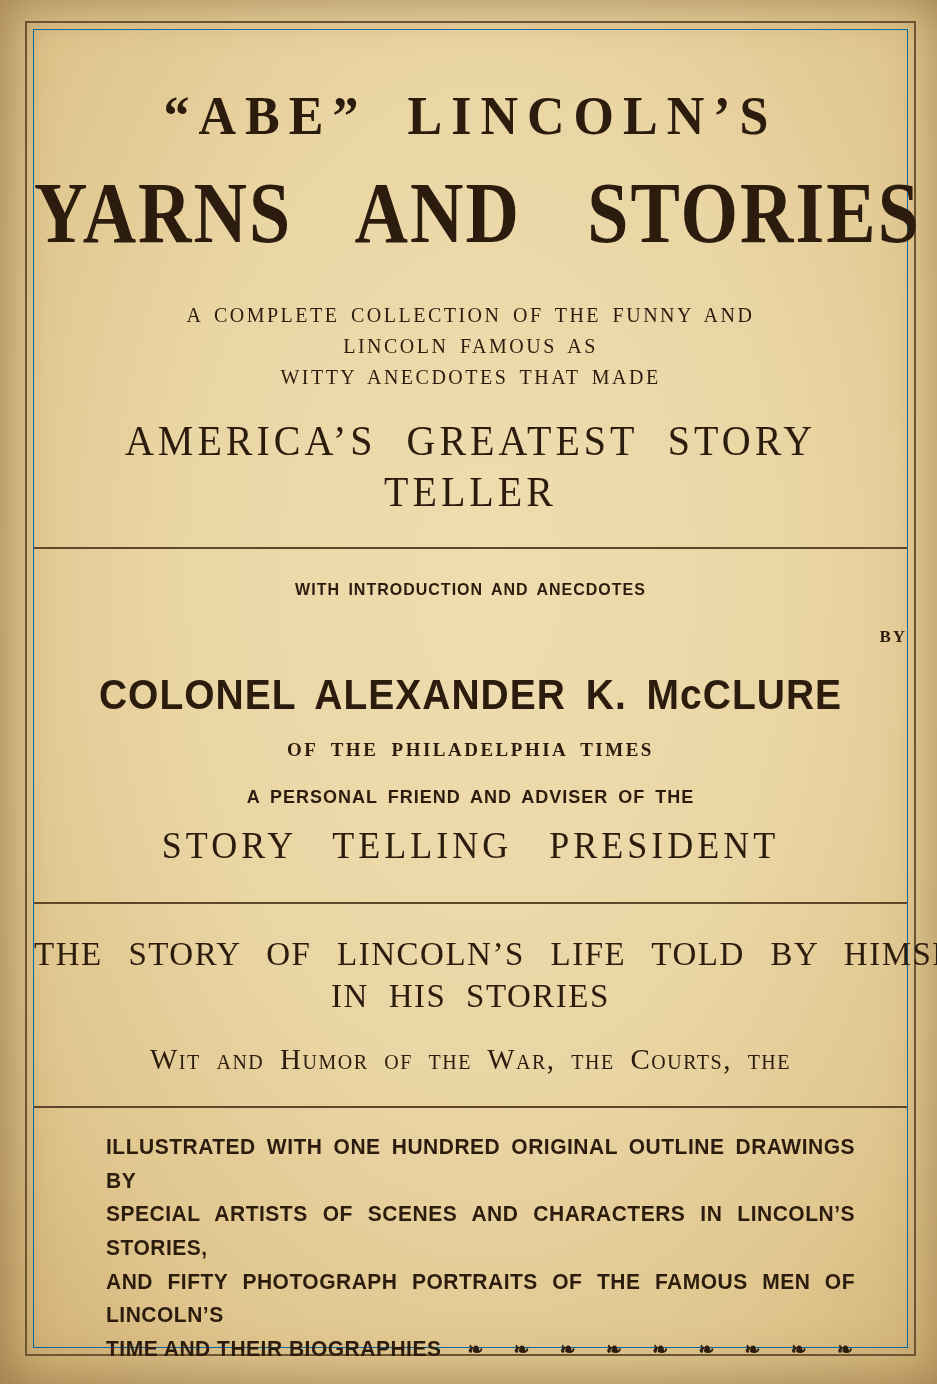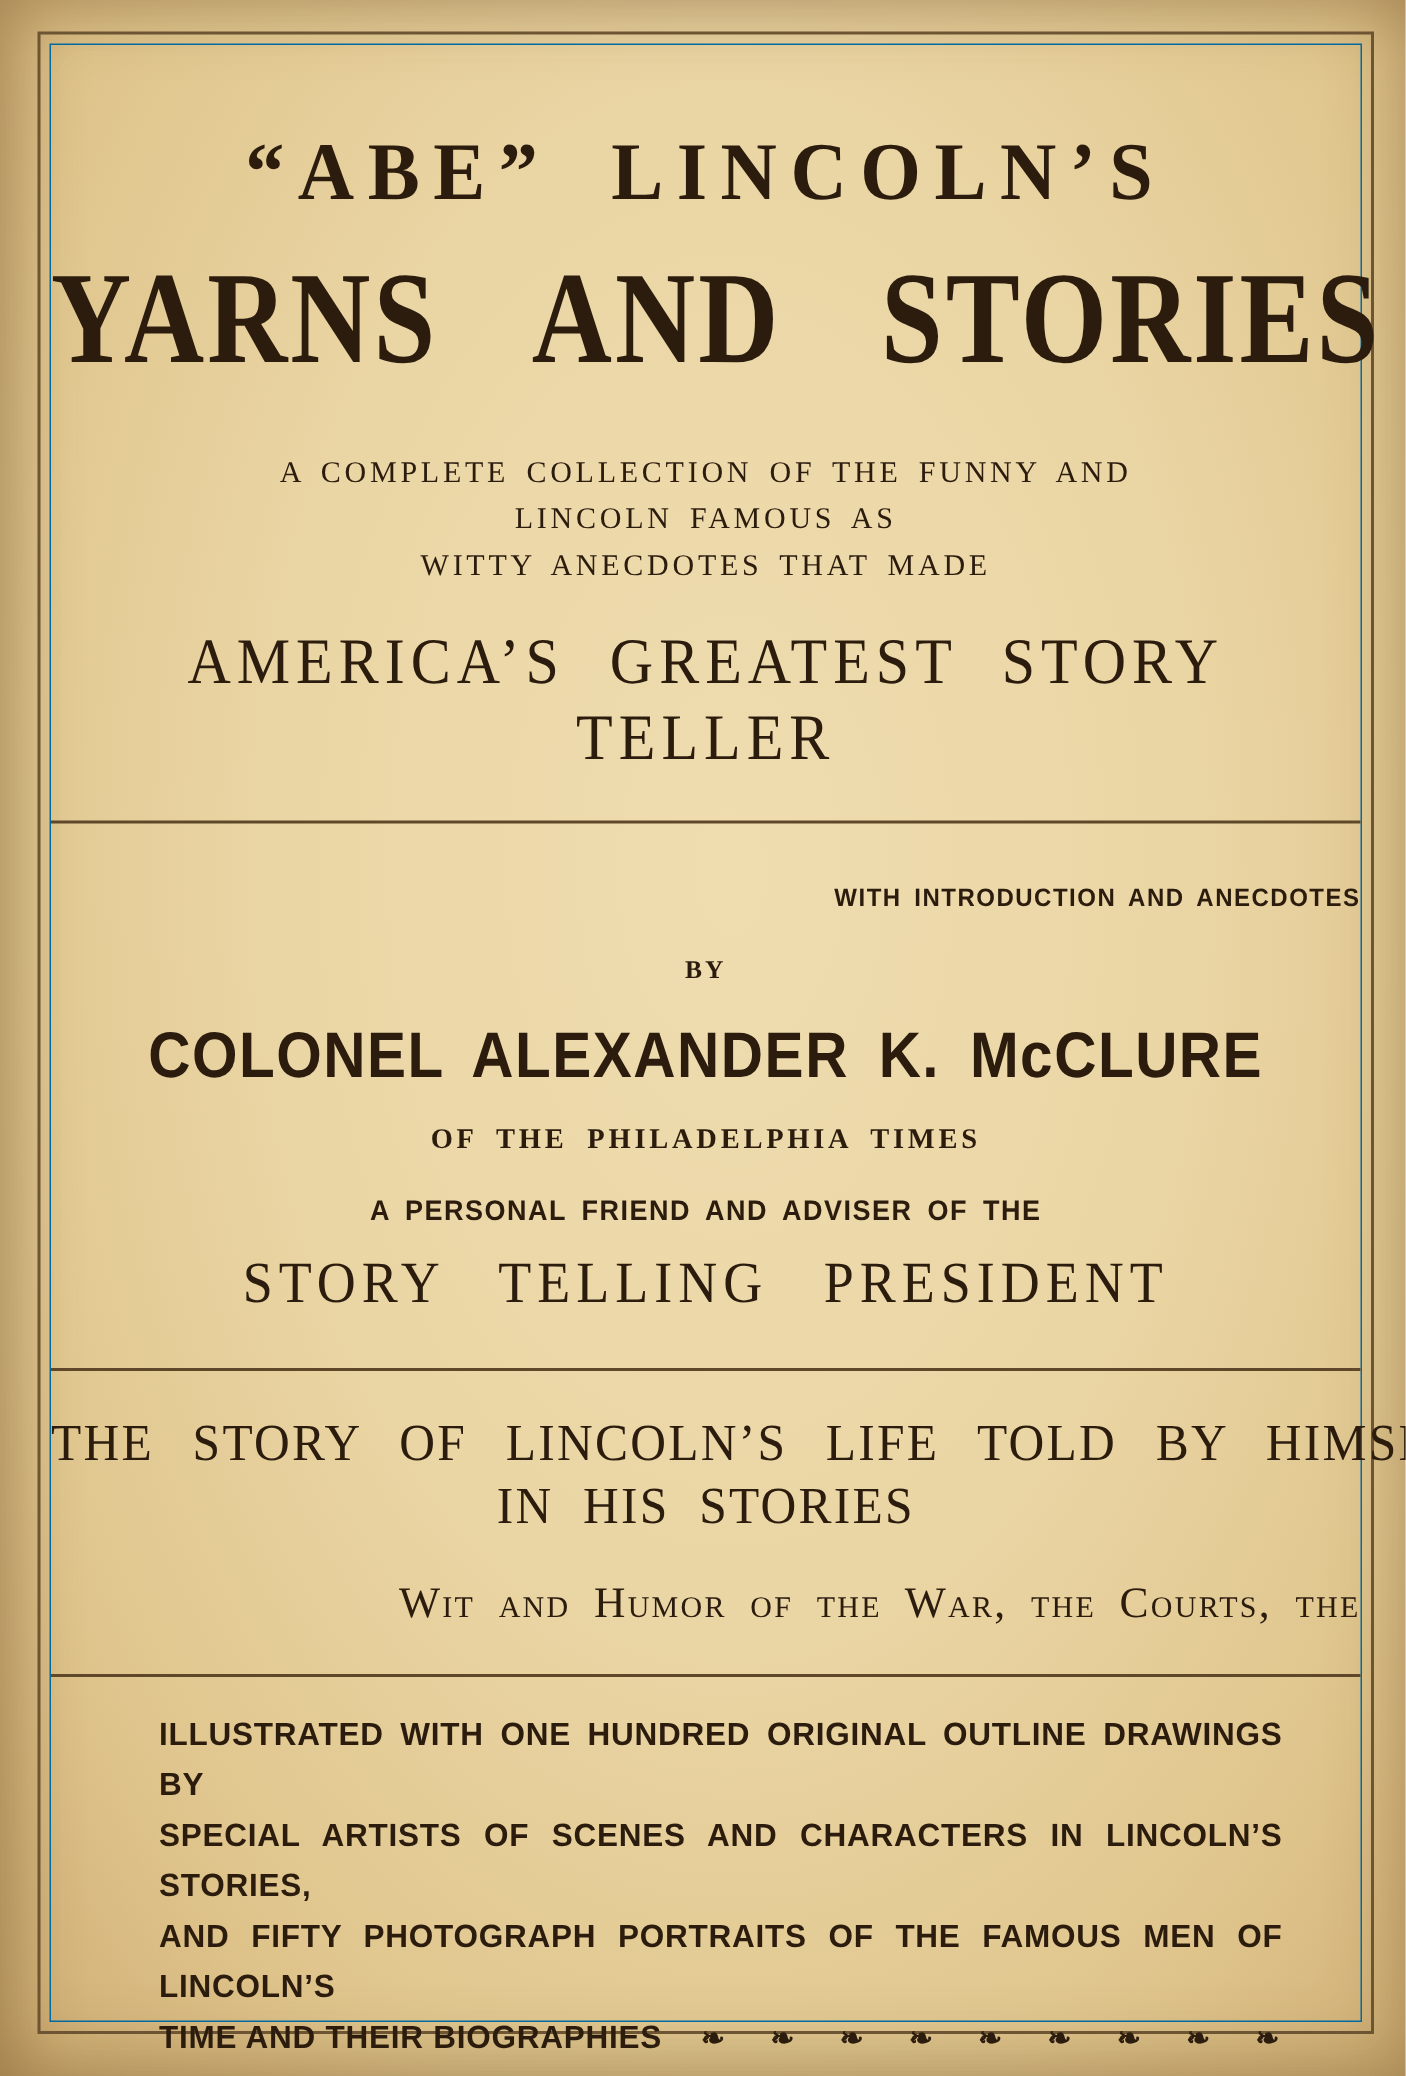--- a/index.html
+++ b/index.html
@@ -27,30 +27,30 @@
     margin-top:56px;font-size:52px;font-weight:bold;letter-spacing:9px;word-spacing:18px;
     transform:scaleY(1.05);
   }
   .title2{
     margin-top:26px;font-size:74px;font-weight:bold;letter-spacing:2px;word-spacing:46px;
     transform:scaleY(1.18);white-space:nowrap;
   }
   .collection{margin-top:44px;font-size:20px;font-weight:normal;letter-spacing:2.5px;line-height:31px;word-spacing:4px;}
   .tagline{margin-top:26px;margin-bottom:34px;font-size:40px;letter-spacing:4px;word-spacing:16px;transform:scaleY(1.08);}
 
-  .intro-note{margin-top:42px;font-size:16px;font-family:"Liberation Sans",sans-serif;font-weight:bold;letter-spacing:1px;word-spacing:3px;transform:scaleY(1.05);text-align:right;}
-  .byline{margin-top:28px;font-size:17px;font-weight:bold;letter-spacing:2px;}
+  .intro-note{margin-top:32px;font-size:16px;font-family:"Liberation Sans",sans-serif;font-weight:bold;letter-spacing:1px;word-spacing:3px;transform:scaleY(1.05);}
+  .byline{margin-top:28px;font-size:17px;font-weight:bold;letter-spacing:2px;text-align:right;}
   .author{margin-top:26px;font-size:39px;font-family:"Liberation Sans",sans-serif;font-weight:bold;letter-spacing:1px;word-spacing:8px;transform:scaleY(1.1);white-space:nowrap;}
   .affiliation{margin-top:22px;font-size:19px;font-weight:bold;letter-spacing:2.5px;word-spacing:6px;}
   .friend{margin-top:26px;font-size:18px;font-family:"Liberation Sans",sans-serif;font-weight:bold;letter-spacing:1px;word-spacing:4px;transform:scaleY(1.05);}
   .president{margin-top:16px;margin-bottom:36px;font-size:36px;letter-spacing:4px;word-spacing:24px;transform:scaleY(1.08);}
 
   .story-title{margin-top:28px;font-size:33px;letter-spacing:1.5px;word-spacing:16px;line-height:42px;transform:scaleY(1.05);white-space:nowrap;}
   .story-title2{font-size:33px;letter-spacing:1.5px;word-spacing:10px;line-height:42px;transform:scaleY(1.05);}
-  .wit{margin-top:24px;font-size:29px;font-variant:small-caps;letter-spacing:1.5px;word-spacing:7px;line-height:38px;margin-bottom:28px;text-align:right;}
+  .wit{margin-top:24px;font-size:29px;font-variant:small-caps;letter-spacing:1.5px;word-spacing:7px;line-height:38px;margin-bottom:28px;}
 
   .illustrated{
     margin-top:24px;margin-bottom:12px;padding:0 52px 0 72px;
     font-size:21px;font-family:"Liberation Sans",sans-serif;font-weight:bold;
     letter-spacing:.5px;line-height:33px;transform:scaleY(1.02);
   }
   .just-line{text-align:justify;text-align-last:justify;}
   .last-line{display:flex;align-items:baseline;}
   .ornament-row{flex:1;margin-left:26px;word-spacing:24px;font-size:19px;white-space:nowrap;overflow:hidden;}
 </style>

